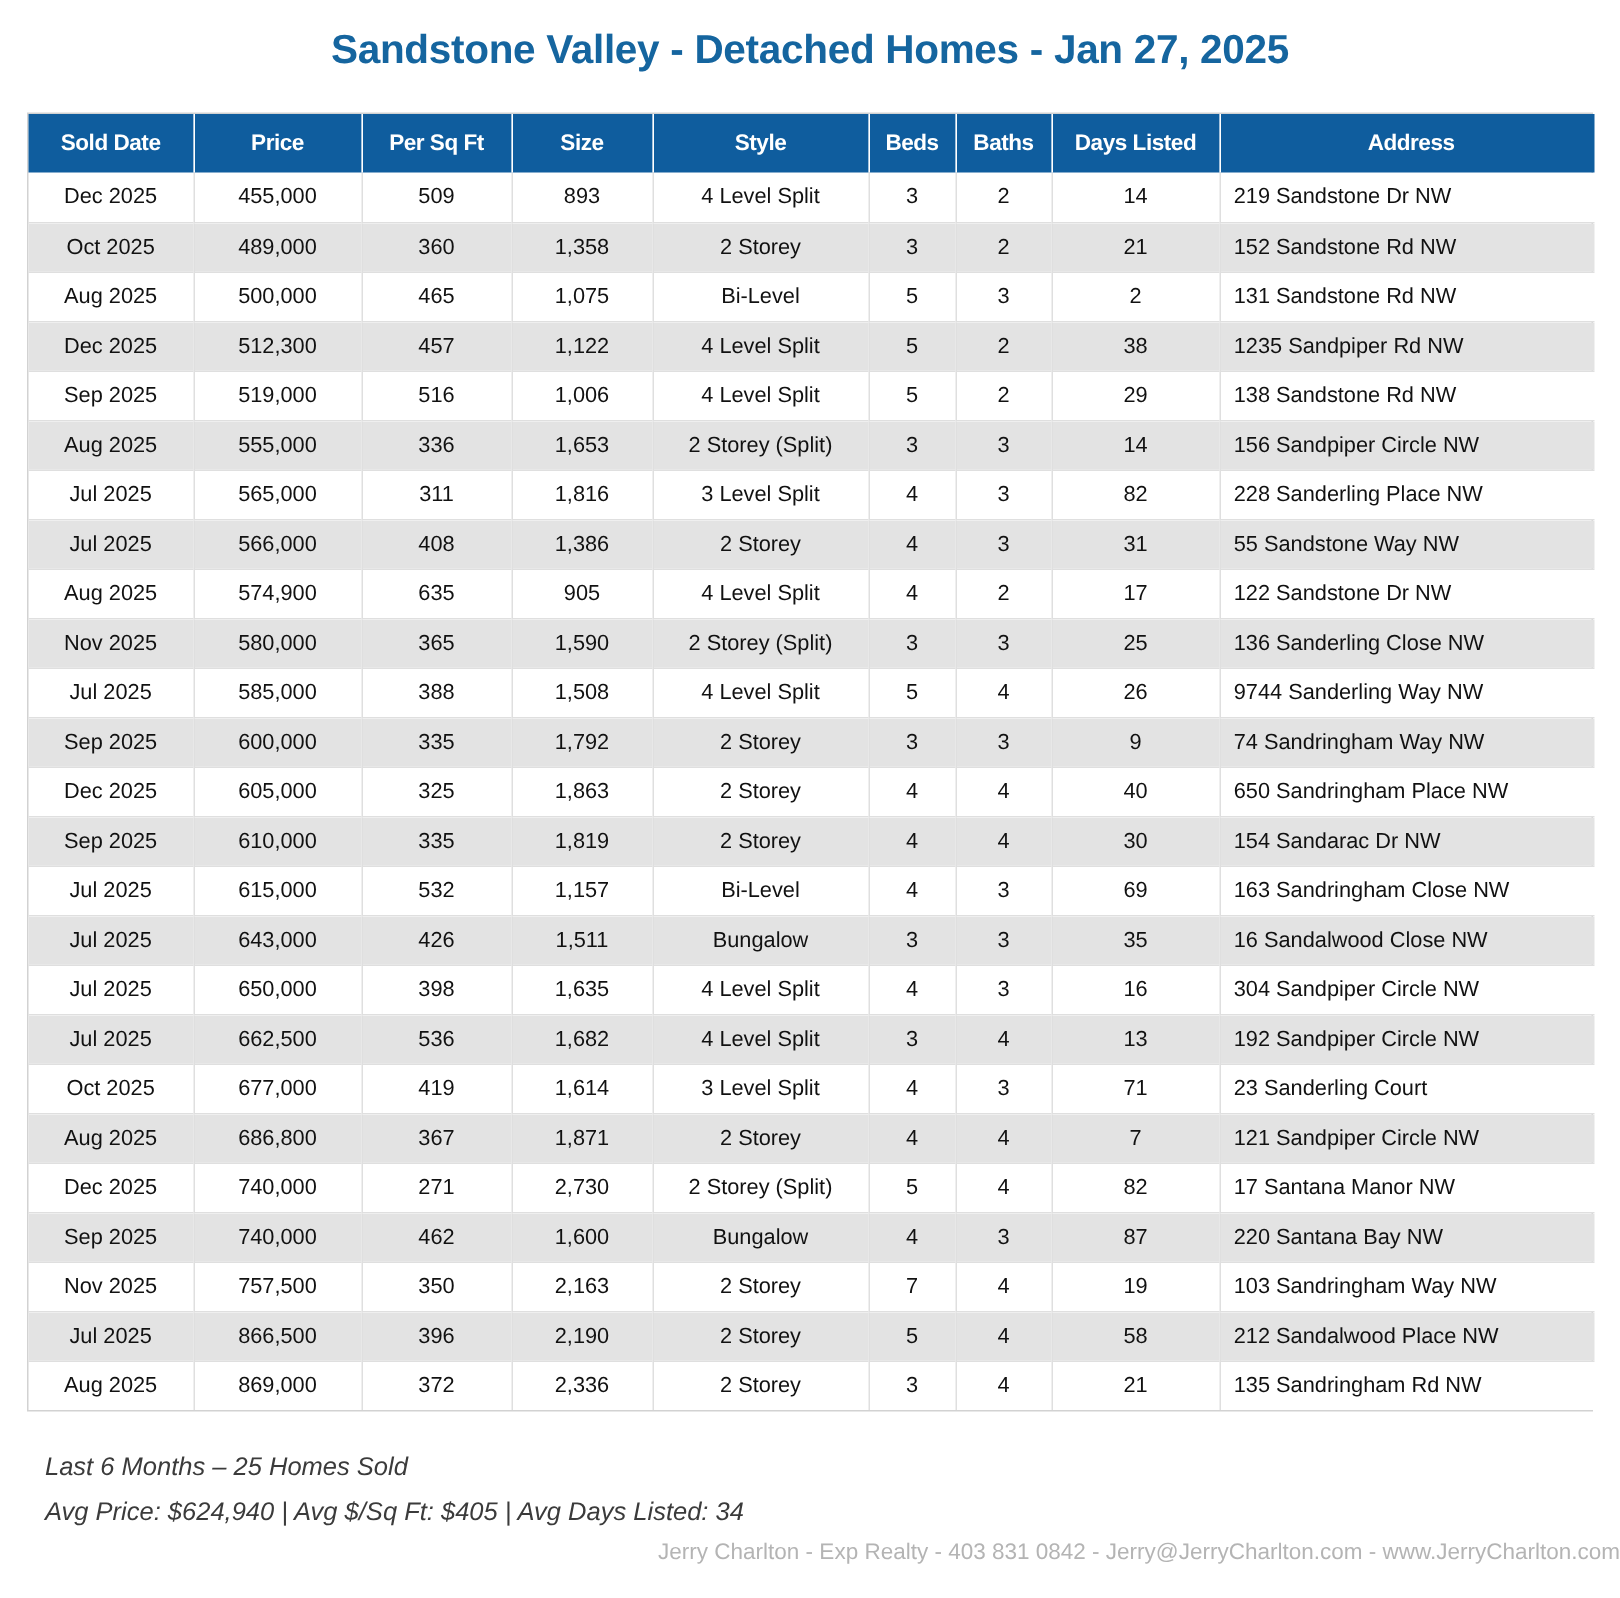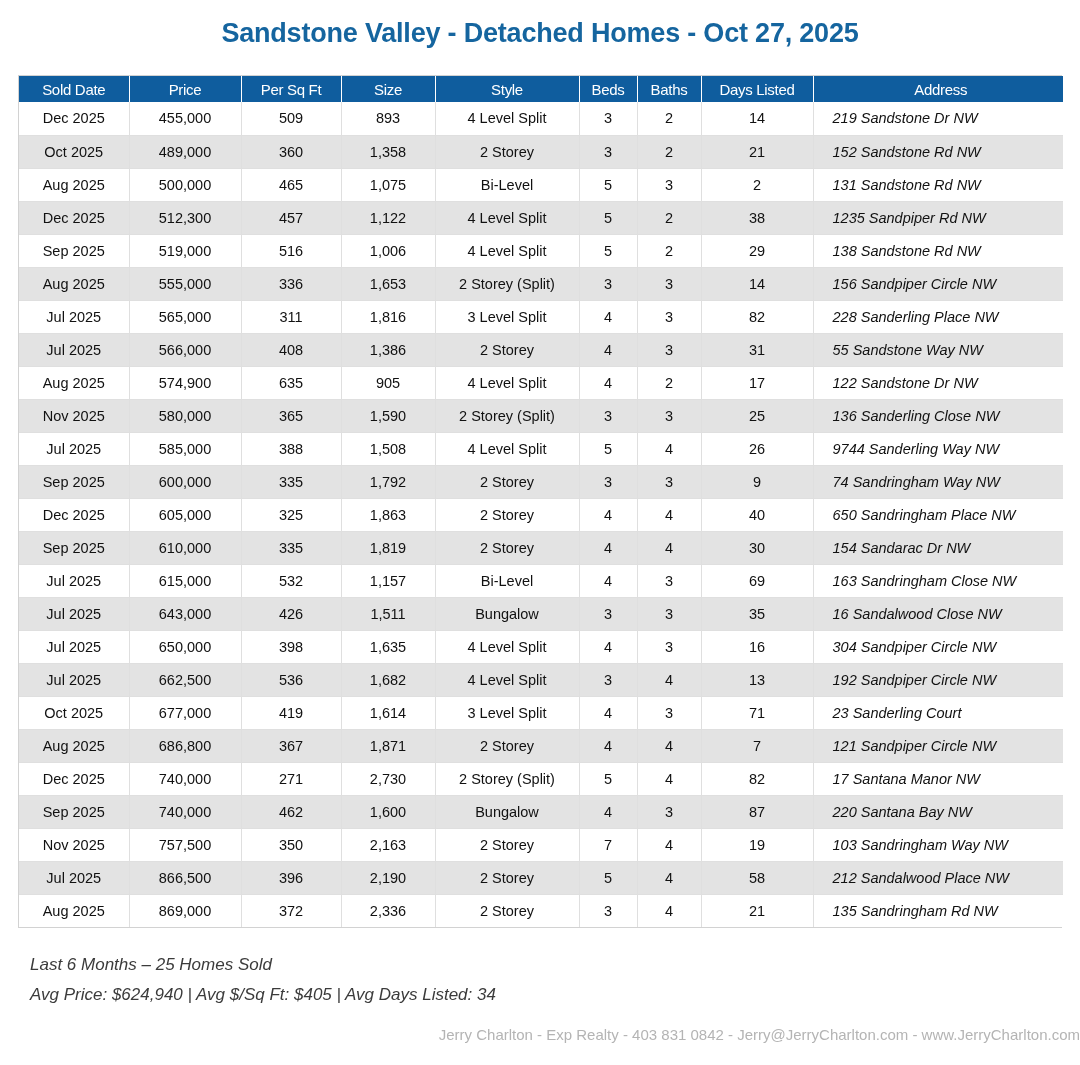--- a/index.html
+++ b/index.html
@@ -58,23 +58,23 @@
   table.sales col.c-size    { width: 94px;  }
   table.sales col.c-style   { width: 144px; }
   table.sales col.c-beds    { width: 58px;  }
   table.sales col.c-baths   { width: 64px;  }
   table.sales col.c-days    { width: 112px; }
   table.sales col.c-addr    { width: 250px; }
 
   table.sales thead th {
     background: #0f5d9e;
     color: #ffffff;
-    font-weight: normal;
+    font-weight: bold;
     font-size: 15px;
-    height: 26px;
+    height: 39px;
     padding: 0 4px;
     text-align: center;
     border-right: 1px solid #ffffff;
     white-space: nowrap;
     letter-spacing: -0.3px;
     box-sizing: border-box;
   }
   table.sales thead th.addr-head {
     text-align: center;
     padding-left: 9px;
@@ -86,23 +86,22 @@
     padding: 0 4px;
     text-align: center;
     border-right: 1px solid #dfdfdf;
     border-top: 1px solid #dfdfdf;
     white-space: nowrap;
     overflow: hidden;
     box-sizing: border-box;
   }
   table.sales tbody td.addr-cell {
     text-align: left;
-    padding-left: 19px;
+    padding-left: 9px;
     border-right: none;
-    font-style: italic;
   }
   table.sales tbody tr.even td {
     background: #ffffff;
   }
   table.sales tbody tr.odd td {
     background: #e3e3e3;
   }
   table.sales tbody tr:first-child td {
     border-top: none;
   }
@@ -126,21 +125,21 @@
     color: #b4b4b4;
     font-size: 15px;
     white-space: nowrap;
   }
 </style>
 </head>
 <body>
 
 <div class="page">
 
-  <div class="report-title">Sandstone Valley - Detached Homes - Oct 27, 2025</div>
+  <div class="report-title">Sandstone Valley - Detached Homes - Jan 27, 2025</div>
 
   <div class="table-wrap">
     <table class="sales">
       <colgroup>
         <col class="c-date">
           <col class="c-price">
           <col class="c-psf">
           <col class="c-size">
         <col class="c-style">
           <col class="c-beds">

